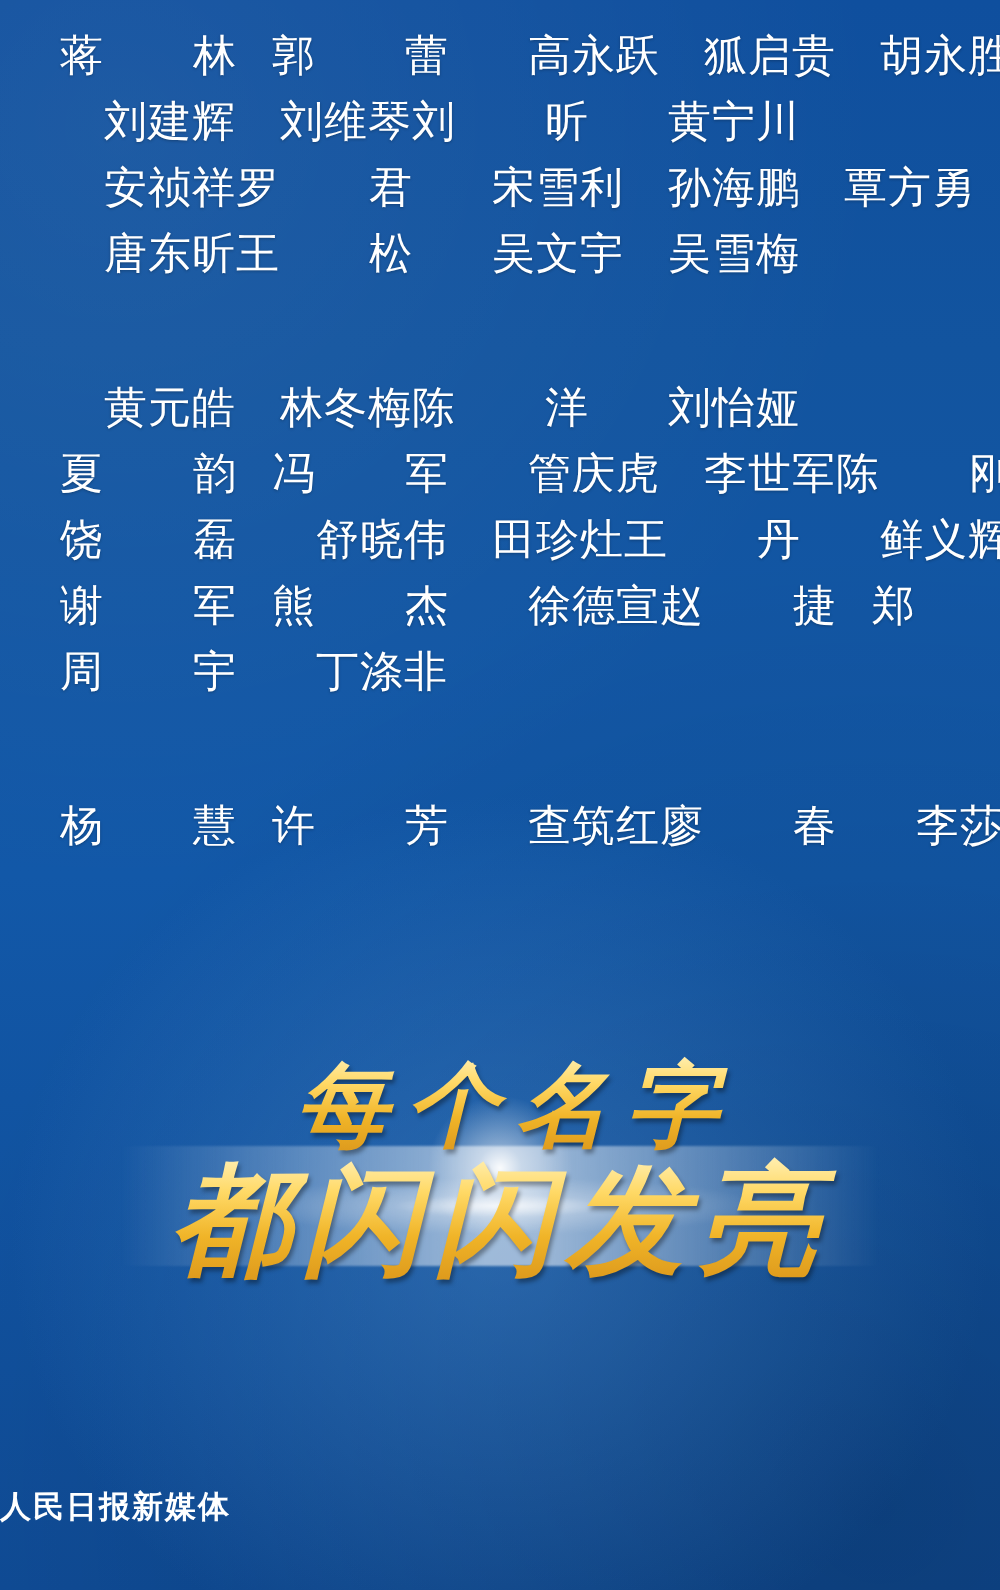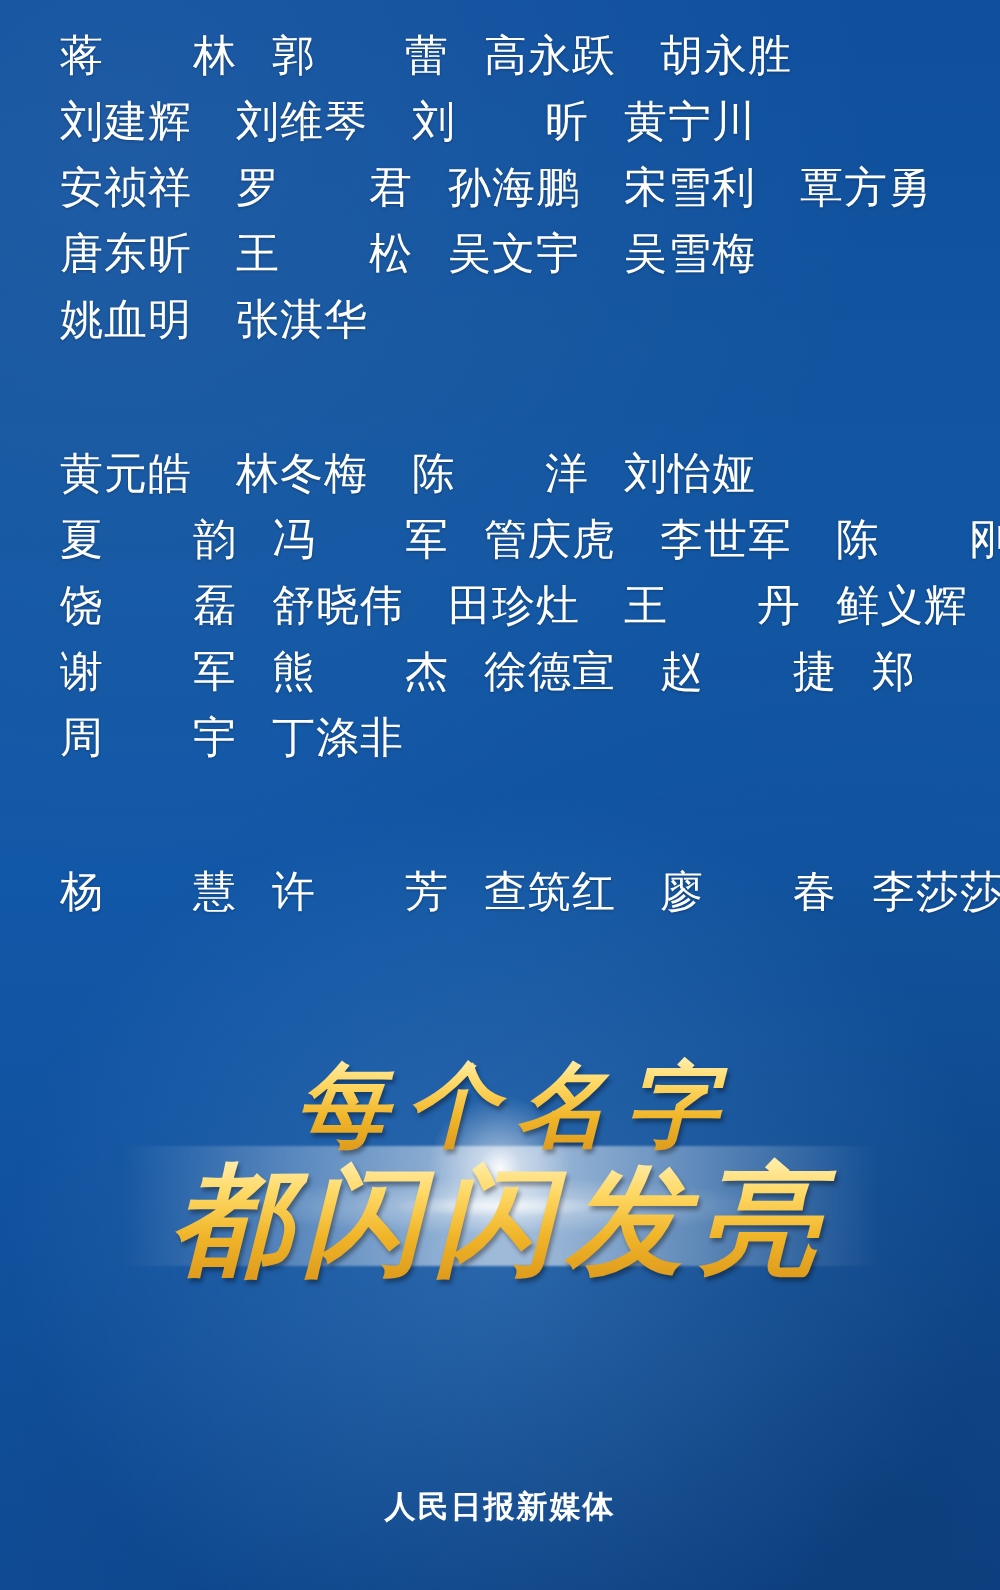--- a/index.html
+++ b/index.html
@@ -63,20 +63,21 @@
     display: flex;
     justify-content: space-between;
     width: 140px;
     flex: 0 0 176px;
     padding-right: 36px;
     box-sizing: content-box;
   }
   .name-cell.n2 > span { display: inline-block; }
   .name-cell.n3 {
     letter-spacing: 1px;
+    text-align: right;
   }
 
   .headline {
     position: absolute;
     left: 0;
     right: 0;
     top: 1050px;
     height: 320px;
     text-align: center;
   }
@@ -126,21 +127,20 @@
     letter-spacing: 12px;
     line-height: 140px;
     margin-top: -10px;
   }
 
   .logo {
     position: absolute;
     left: 0;
     right: 0;
     bottom: 62px;
-    text-align: center;
   }
   .logo-text {
     display: inline-block;
     color: #ffffff;
     font-family: "DejaVu Serif", "Liberation Serif", serif;
     font-weight: bold;
     font-size: 31px;
     letter-spacing: 2px;
     position: relative;
   }
@@ -155,53 +155,50 @@
         <div class="name-row">
           <div class="name-cell n2">
             <span>蒋</span>
             <span>林</span>
           </div>
           <div class="name-cell n2">
             <span>郭</span>
             <span>蕾</span>
           </div>
           <div class="name-cell n3">高永跃</div>
+          <div class="name-cell n3">狐启贵</div>
           <div class="name-cell n3">胡永胜</div>
         </div>
         <div class="name-row">
           <div class="name-cell n3">刘建辉</div>
           <div class="name-cell n3">刘维琴</div>
           <div class="name-cell n2">
             <span>刘</span>
             <span>昕</span>
           </div>
           <div class="name-cell n3">黄宁川</div>
         </div>
         <div class="name-row">
           <div class="name-cell n3">安祯祥</div>
           <div class="name-cell n2">
             <span>罗</span>
             <span>君</span>
           </div>
+          <div class="name-cell n3">宋雪利</div>
           <div class="name-cell n3">孙海鹏</div>
-          <div class="name-cell n3">宋雪利</div>
           <div class="name-cell n3">覃方勇</div>
         </div>
         <div class="name-row">
           <div class="name-cell n3">唐东昕</div>
           <div class="name-cell n2">
             <span>王</span>
             <span>松</span>
           </div>
           <div class="name-cell n3">吴文宇</div>
           <div class="name-cell n3">吴雪梅</div>
-        </div>
-        <div class="name-row">
-          <div class="name-cell n3">姚血明</div>
-          <div class="name-cell n3">张淇华</div>
         </div>
       </div>
       <div class="name-group">
         <div class="name-row">
           <div class="name-cell n3">黄元皓</div>
           <div class="name-cell n3">林冬梅</div>
           <div class="name-cell n2">
             <span>陈</span>
             <span>洋</span>
           </div>

